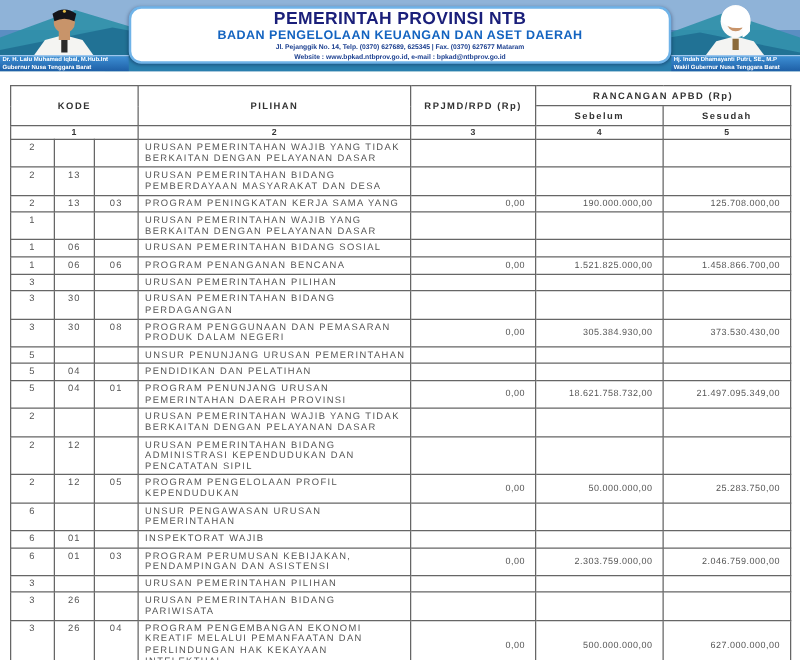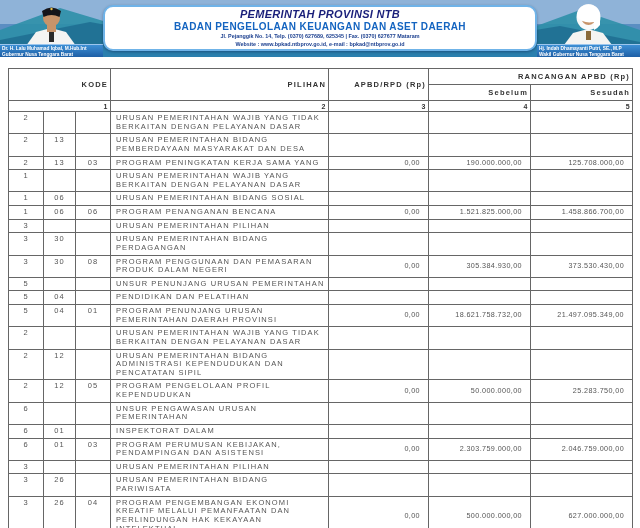--- a/index.html
+++ b/index.html
@@ -26,32 +26,32 @@
     background:linear-gradient(var(--caption-top),var(--caption-bottom));
     border-top:1px solid #9cc6ee;
     color:#fff;font-size:4.8px;font-weight:bold;line-height:1.2;white-space:nowrap;overflow:hidden;
   }
   .title-box{
     position:absolute;left:103px;right:103px;top:5px;bottom:6px;z-index:2;
     background:#fff;border:2px solid var(--box-border);border-radius:10px;
     display:flex;flex-direction:column;align-items:center;justify-content:center;
     text-align:center;padding:1px 4px;box-shadow:0 1px 3px rgba(0,0,40,.35);
   }
-  .gov-line1{font-size:11px;font-weight:bold;color:var(--title-navy);letter-spacing:.3px;font-style:italic;}
+  .gov-line1{font-size:14px;font-weight:bold;color:var(--title-navy);letter-spacing:.3px;}
   .gov-line2{font-size:10px;font-weight:bold;color:var(--title-blue);letter-spacing:.4px;margin:1px 0;}
   .gov-addr{font-size:5.4px;font-weight:bold;color:var(--addr-blue);line-height:1.35;}
   
   .apbd-table{
     width:624px;margin:11px 8px 0 8px;border-collapse:collapse;table-layout:fixed;
     font-size:7.5px;color:var(--table-text);
   }
   .apbd-table th,.apbd-table td{border:1px solid var(--table-border);}
   .apbd-table th{
     color:var(--header-text);font-size:7.5px;font-weight:bold;letter-spacing:1.2px;
-    text-align:right;padding:3px 2px;
+    text-align:center;padding:3px 2px;
   }
   .apbd-table .colnum th{font-size:7px;padding:1.5px 2px;letter-spacing:.5px;}
   .apbd-table td{padding:2px 3px;vertical-align:top;line-height:1.15;}
   td.kode{text-align:center;letter-spacing:1px;font-size:7.5px;}
   td.uraian{letter-spacing:1.1px;font-size:7.5px;padding-left:5px;}
   td.num{text-align:right;padding-right:8px;vertical-align:middle;letter-spacing:.4px;font-size:7.2px;white-space:nowrap;}
 </style>
 </head>
 <body>
 
@@ -108,21 +108,21 @@
       <col style="width:35px">
     <col style="width:218px">
       <col style="width:100px">
       <col style="width:102px">
       <col style="width:102px">
   </colgroup>
   <thead>
     <tr>
       <th colspan="3" rowspan="2">KODE</th>
       <th rowspan="2">PILIHAN</th>
-      <th rowspan="2">APBD/RPD (Rp)</th>
+      <th rowspan="2">RPJMD/RPD (Rp)</th>
       <th colspan="2">RANCANGAN APBD (Rp)</th>
     </tr>
     <tr>
       <th>Sebelum</th>
       <th>Sesudah</th>
     </tr>
     <tr class="colnum">
       <th colspan="3">1</th>
       <th>2</th>
       <th>3</th>
@@ -272,21 +272,21 @@
         <td class="kode"></td>
         <td class="uraian">UNSUR PENGAWASAN URUSAN PEMERINTAHAN</td>
         <td class="num"></td>
         <td class="num"></td>
         <td class="num"></td>
       </tr>
       <tr>
         <td class="kode">6</td>
         <td class="kode">01</td>
         <td class="kode"></td>
-        <td class="uraian">INSPEKTORAT DALAM</td>
+        <td class="uraian">INSPEKTORAT WAJIB</td>
         <td class="num"></td>
         <td class="num"></td>
         <td class="num"></td>
       </tr>
       <tr>
         <td class="kode">6</td>
         <td class="kode">01</td>
         <td class="kode">03</td>
         <td class="uraian">PROGRAM PERUMUSAN KEBIJAKAN, PENDAMPINGAN DAN ASISTENSI</td>
         <td class="num">0,00</td>

